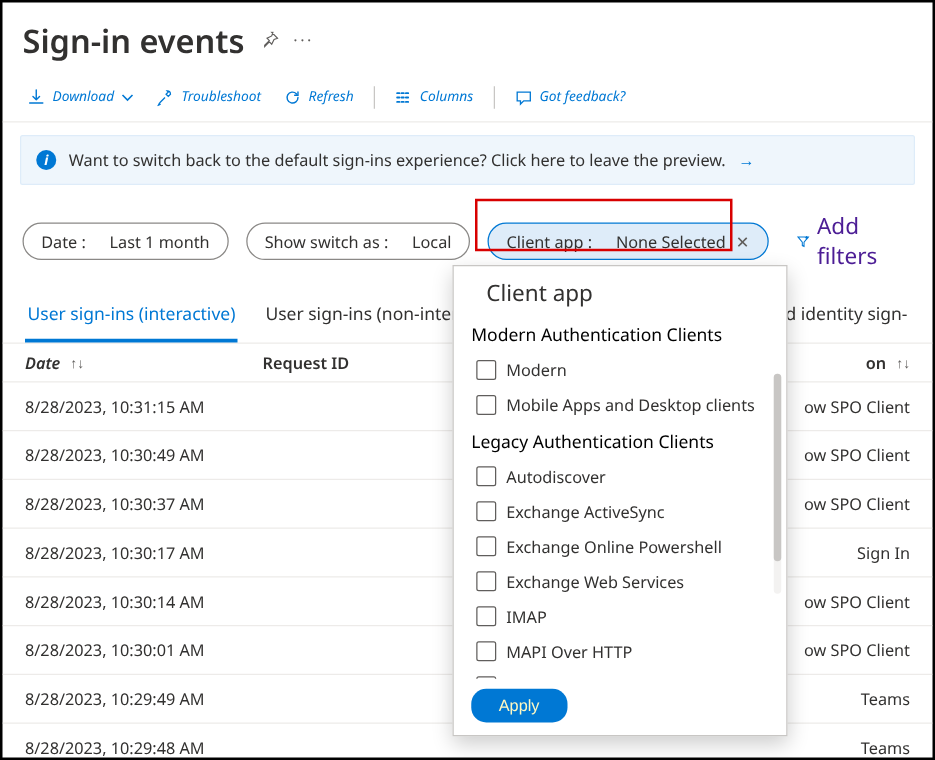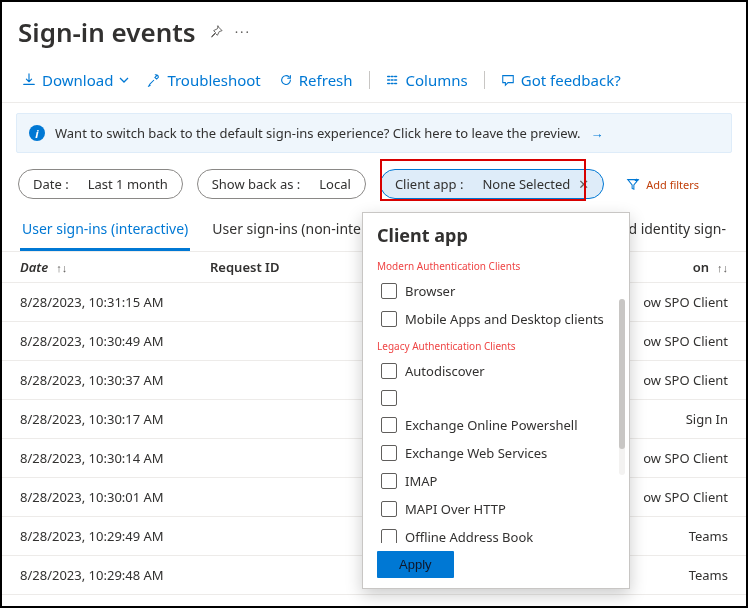--- a/index.html
+++ b/index.html
@@ -28,21 +28,22 @@
   }
   .header-icons { display:flex; gap:12px; align-items:center; color:#605e5c; }
   .toolbar {
     display: flex;
     align-items: center;
     gap: 6px;
     padding: 8px 14px;
     border-bottom: 1px solid #edebe9;
     flex-wrap: nowrap;
     color: #0078d4;
-    font-size: 15px;
+    font-size: 11px;
+    font-style: italic;
   }
   .toolbar .tb-item {
     display: flex;
     align-items: center;
     gap: 6px;
     padding: 4px 6px;
     white-space: nowrap;
     cursor: pointer;
   }
   .toolbar .divider {
@@ -84,24 +85,24 @@
     cursor: pointer;
     white-space: nowrap;
   }
   .pill.active {
     background: #deecf9;
     border-color: #0078d4;
   }
   .pill .strong { font-weight: 400; padding-left: 13px; }
   .pill .x { color:#605e5c; font-size:13px; margin-left:2px;}
   .add-filters {
-    color:#c2410c;
+    color:#4c1d95;
     display:flex; gap:6px; align-items:center; cursor:pointer;
     padding:5px 8px;
-    font-size:11px;
+    font-size:18px;
   }
   .red-box1{ border:2px solid #d80000; position:absolute; left:378px; top:157px; width:206px; height:42px; pointer-events:none;}
   .red-box2{ border:2px solid #d80000; position:absolute; left:376px; top:247px; width:194px; height:22px; pointer-events:none;}
   .red-box3{ border:2px solid #d80000; position:absolute; left:376px; top:332px; width:194px; height:22px; pointer-events:none;}
 
   .tabs {
     display:flex;
     gap: 20px;
     padding: 4px 18px 0;
     border-bottom: 1px solid #edebe9;
@@ -150,51 +151,52 @@
     top: 210px;
     width: 268px;
     background: #fff;
     border: 1px solid #c8c6c4;
     box-shadow: 0 6px 16px rgba(0,0,0,0.2);
     padding: 10px 0 8px;
     z-index: 10;
   }
   .panel-title {
     font-size: 18px;
-    font-weight: 700;
+    font-weight: 400;
     padding: 0 14px 6px;
+    margin-left: 12px;
   }
   .group-title {
-    font-size: 10px;
+    font-size: 14px;
     padding: 6px 14px 4px;
-    color:#ef4444;
+    color:#000000;
   }
   .panel .opts {
     max-height: 290px;
     overflow:hidden;
     position:relative;
   }
   .opt {
     display:flex;
     align-items:center;
     gap: 8px;
     padding: 5px 14px 5px 18px;
     font-size: 13px;
   }
   .cb {
     width:16px; height:16px; border:1px solid #605e5c; border-radius:2px; flex:0 0 16px;
   }
   .apply-wrap { padding: 8px 14px 2px;}
   .apply {
     background: #0078d4;
-    color: #0f172a;
+    color: #fef9c3;
     border: none;
     padding: 6px 22px;
     font-size: 13px;
-    border-radius: 1px;
+    border-radius: 12px;
     cursor:pointer;
   }
   .scroll-track {
     position:absolute; right:4px; top:46px; width:6px; height:176px; background:#f3f2f1; border-radius:3px;
   }
   .scroll-thumb {
     position:absolute; right:4px; top:46px; width:6px; height:150px; background:#c8c6c4; border-radius:3px;
   }
   svg { display:block; }
 </style>
@@ -256,21 +258,21 @@
   <span>Want to switch back to the default sign-ins experience? Click here to leave the preview.</span>
   <span style="color:#0078d4;">→</span>
 </div>
 
 <div class="pills">
   <div class="pill">
     <span>Date : </span>
       <span class="strong">Last 1 month</span>
   </div>
   <div class="pill">
-    <span>Show back as : </span>
+    <span>Show switch as : </span>
       <span class="strong">Local</span>
   </div>
   <div class="pill active">
     <span>Client app : </span>
       <span class="strong">None Selected</span>
     <span class="x">✕</span>
   </div>
   <div class="add-filters">
     <svg width="14" height="14" viewBox="0 0 16 16">
         <path d="M2 3h12l-5 6v5l-2-1v-4z" stroke="#0078d4" stroke-width="1.2" fill="none"></path>
@@ -337,35 +339,36 @@
     </div>
   </div>
 
 <div class="panel">
   <div class="panel-title">Client app</div>
   <div class="opts">
     <div class="group-title">Modern Authentication Clients</div>
     <div id="opts1">
         <div class="opt">
           <span class="cb"></span>
-          <span>Browser</span>
+          <span>Modern</span>
         </div>
         <div class="opt">
           <span class="cb"></span>
           <span>Mobile Apps and Desktop clients</span>
         </div>
       </div>
     <div class="group-title">Legacy Authentication Clients</div>
     <div id="opts2">
         <div class="opt">
           <span class="cb"></span>
           <span>Autodiscover</span>
         </div>
         <div class="opt">
           <span class="cb"></span>
+          <span>Exchange ActiveSync</span>
         </div>
         <div class="opt">
           <span class="cb"></span>
           <span>Exchange Online Powershell</span>
         </div>
         <div class="opt">
           <span class="cb"></span>
           <span>Exchange Web Services</span>
         </div>
         <div class="opt">

